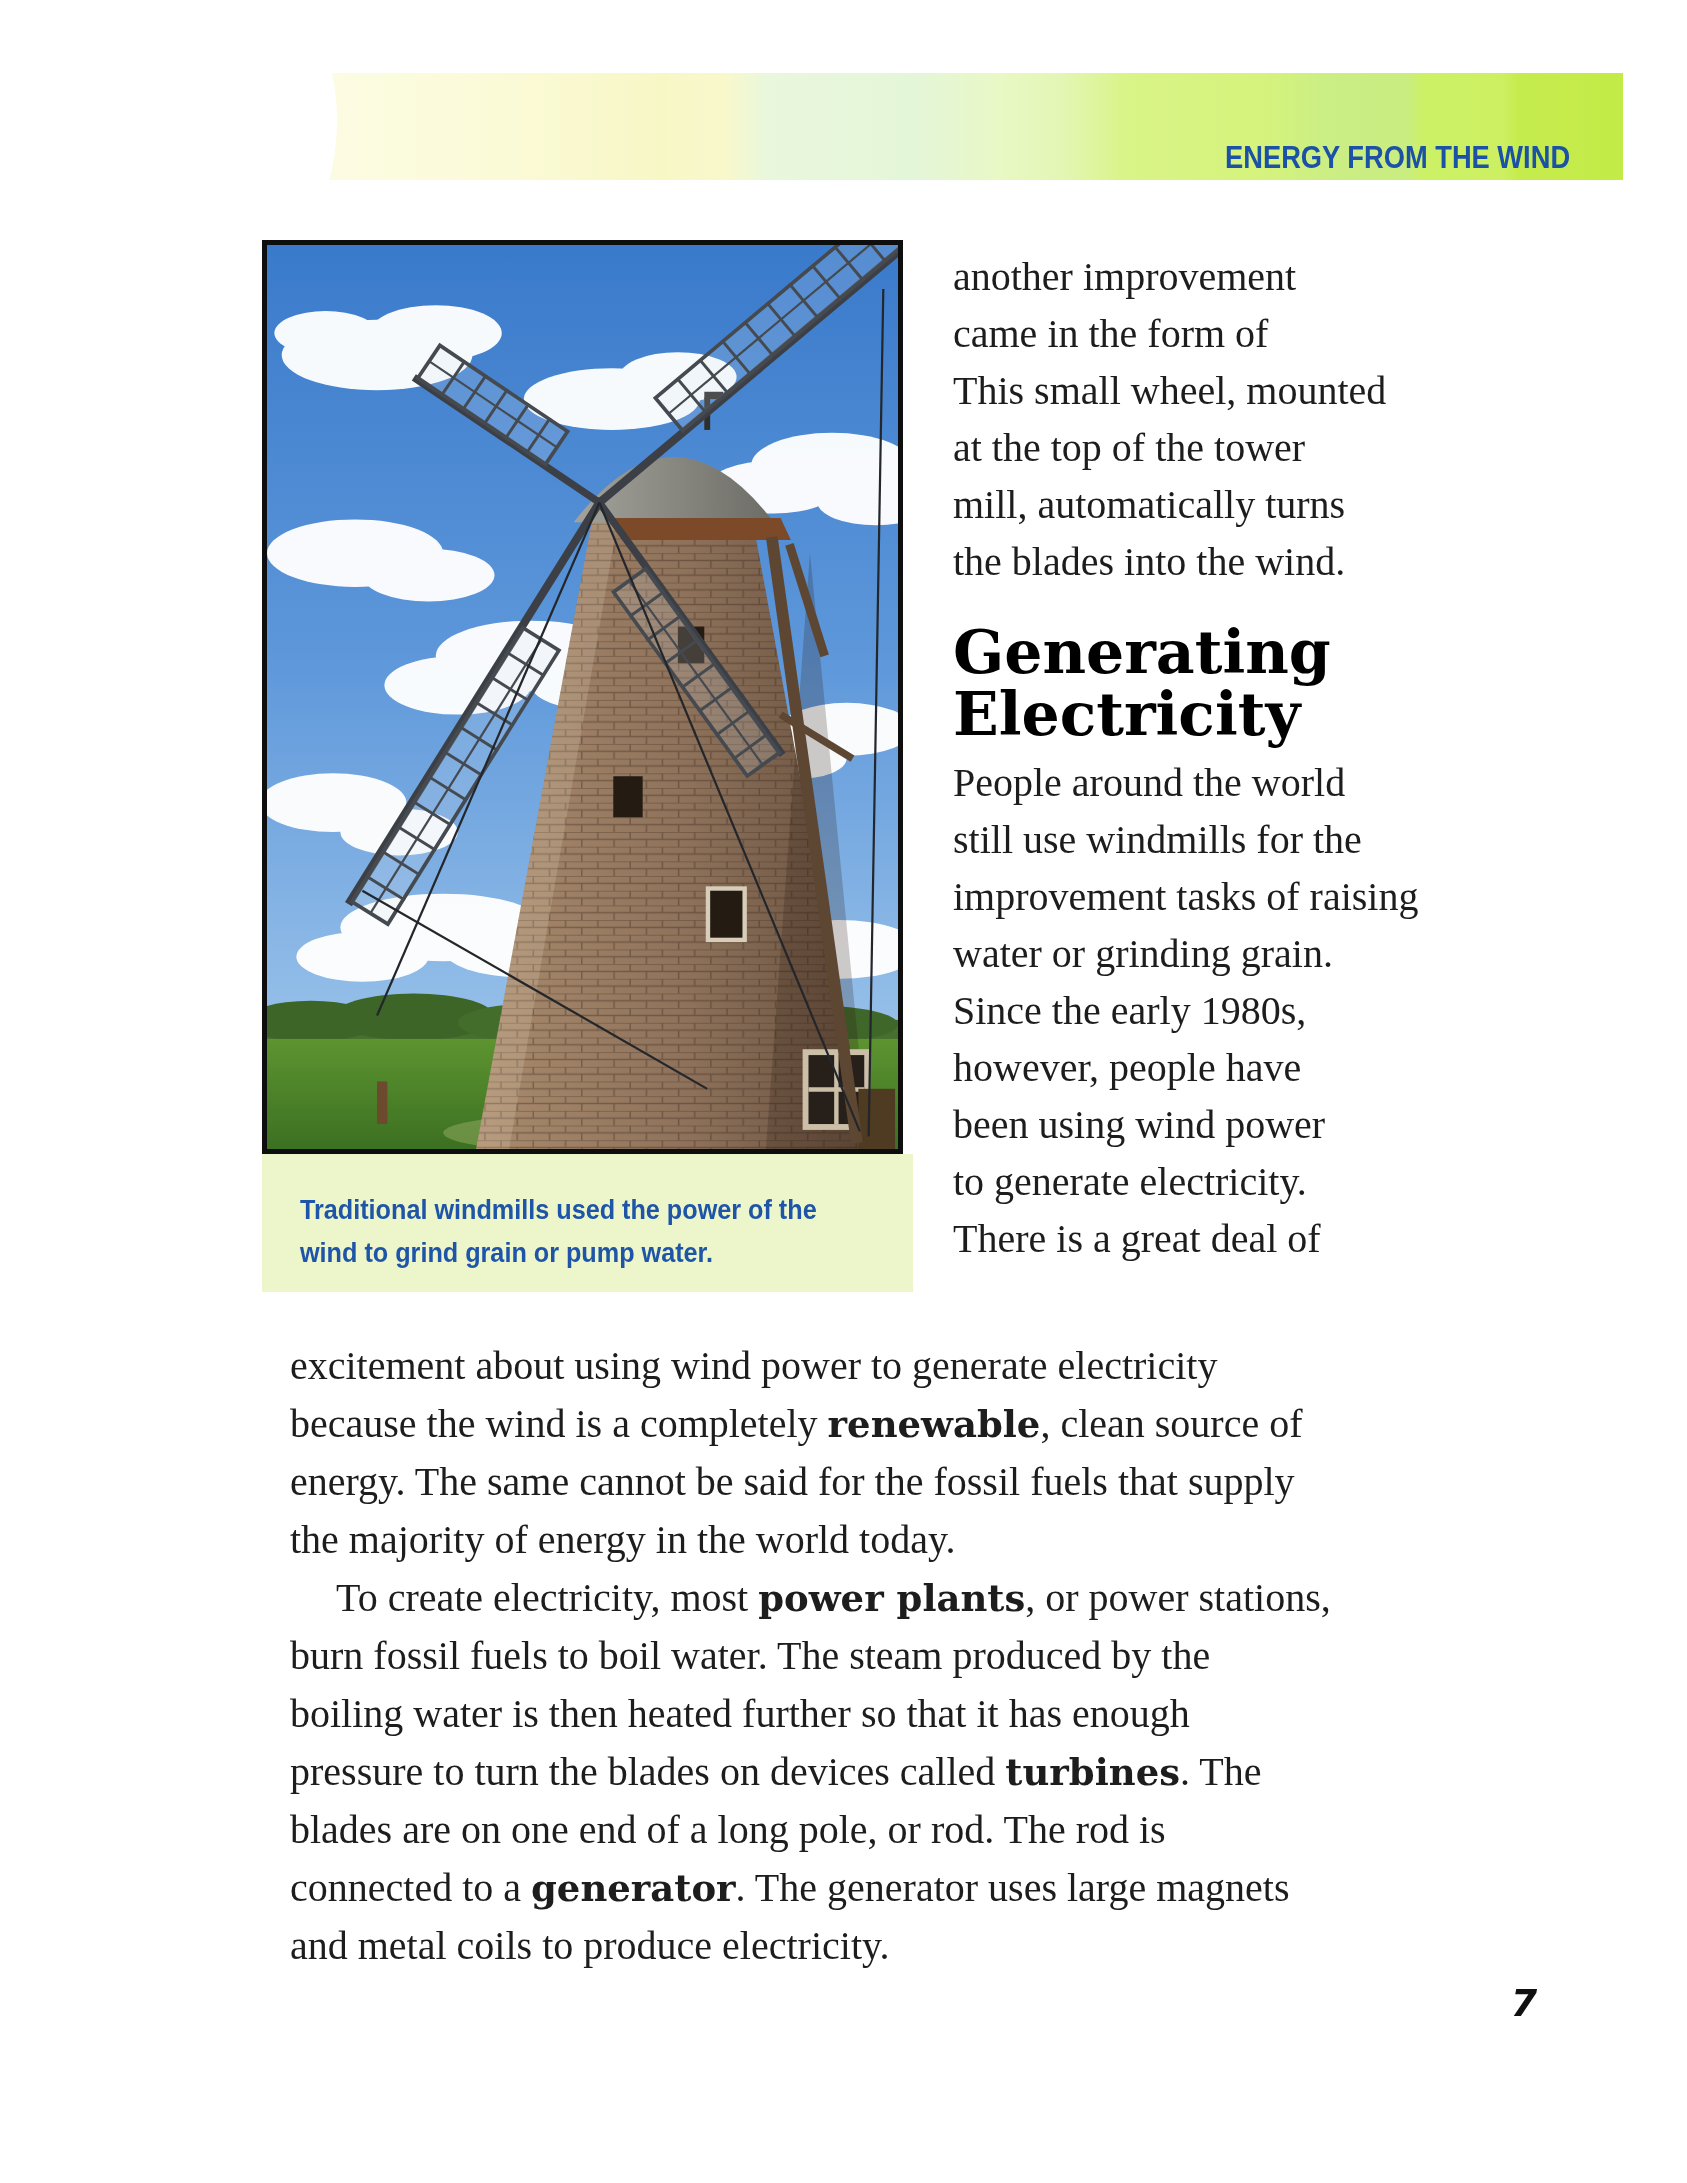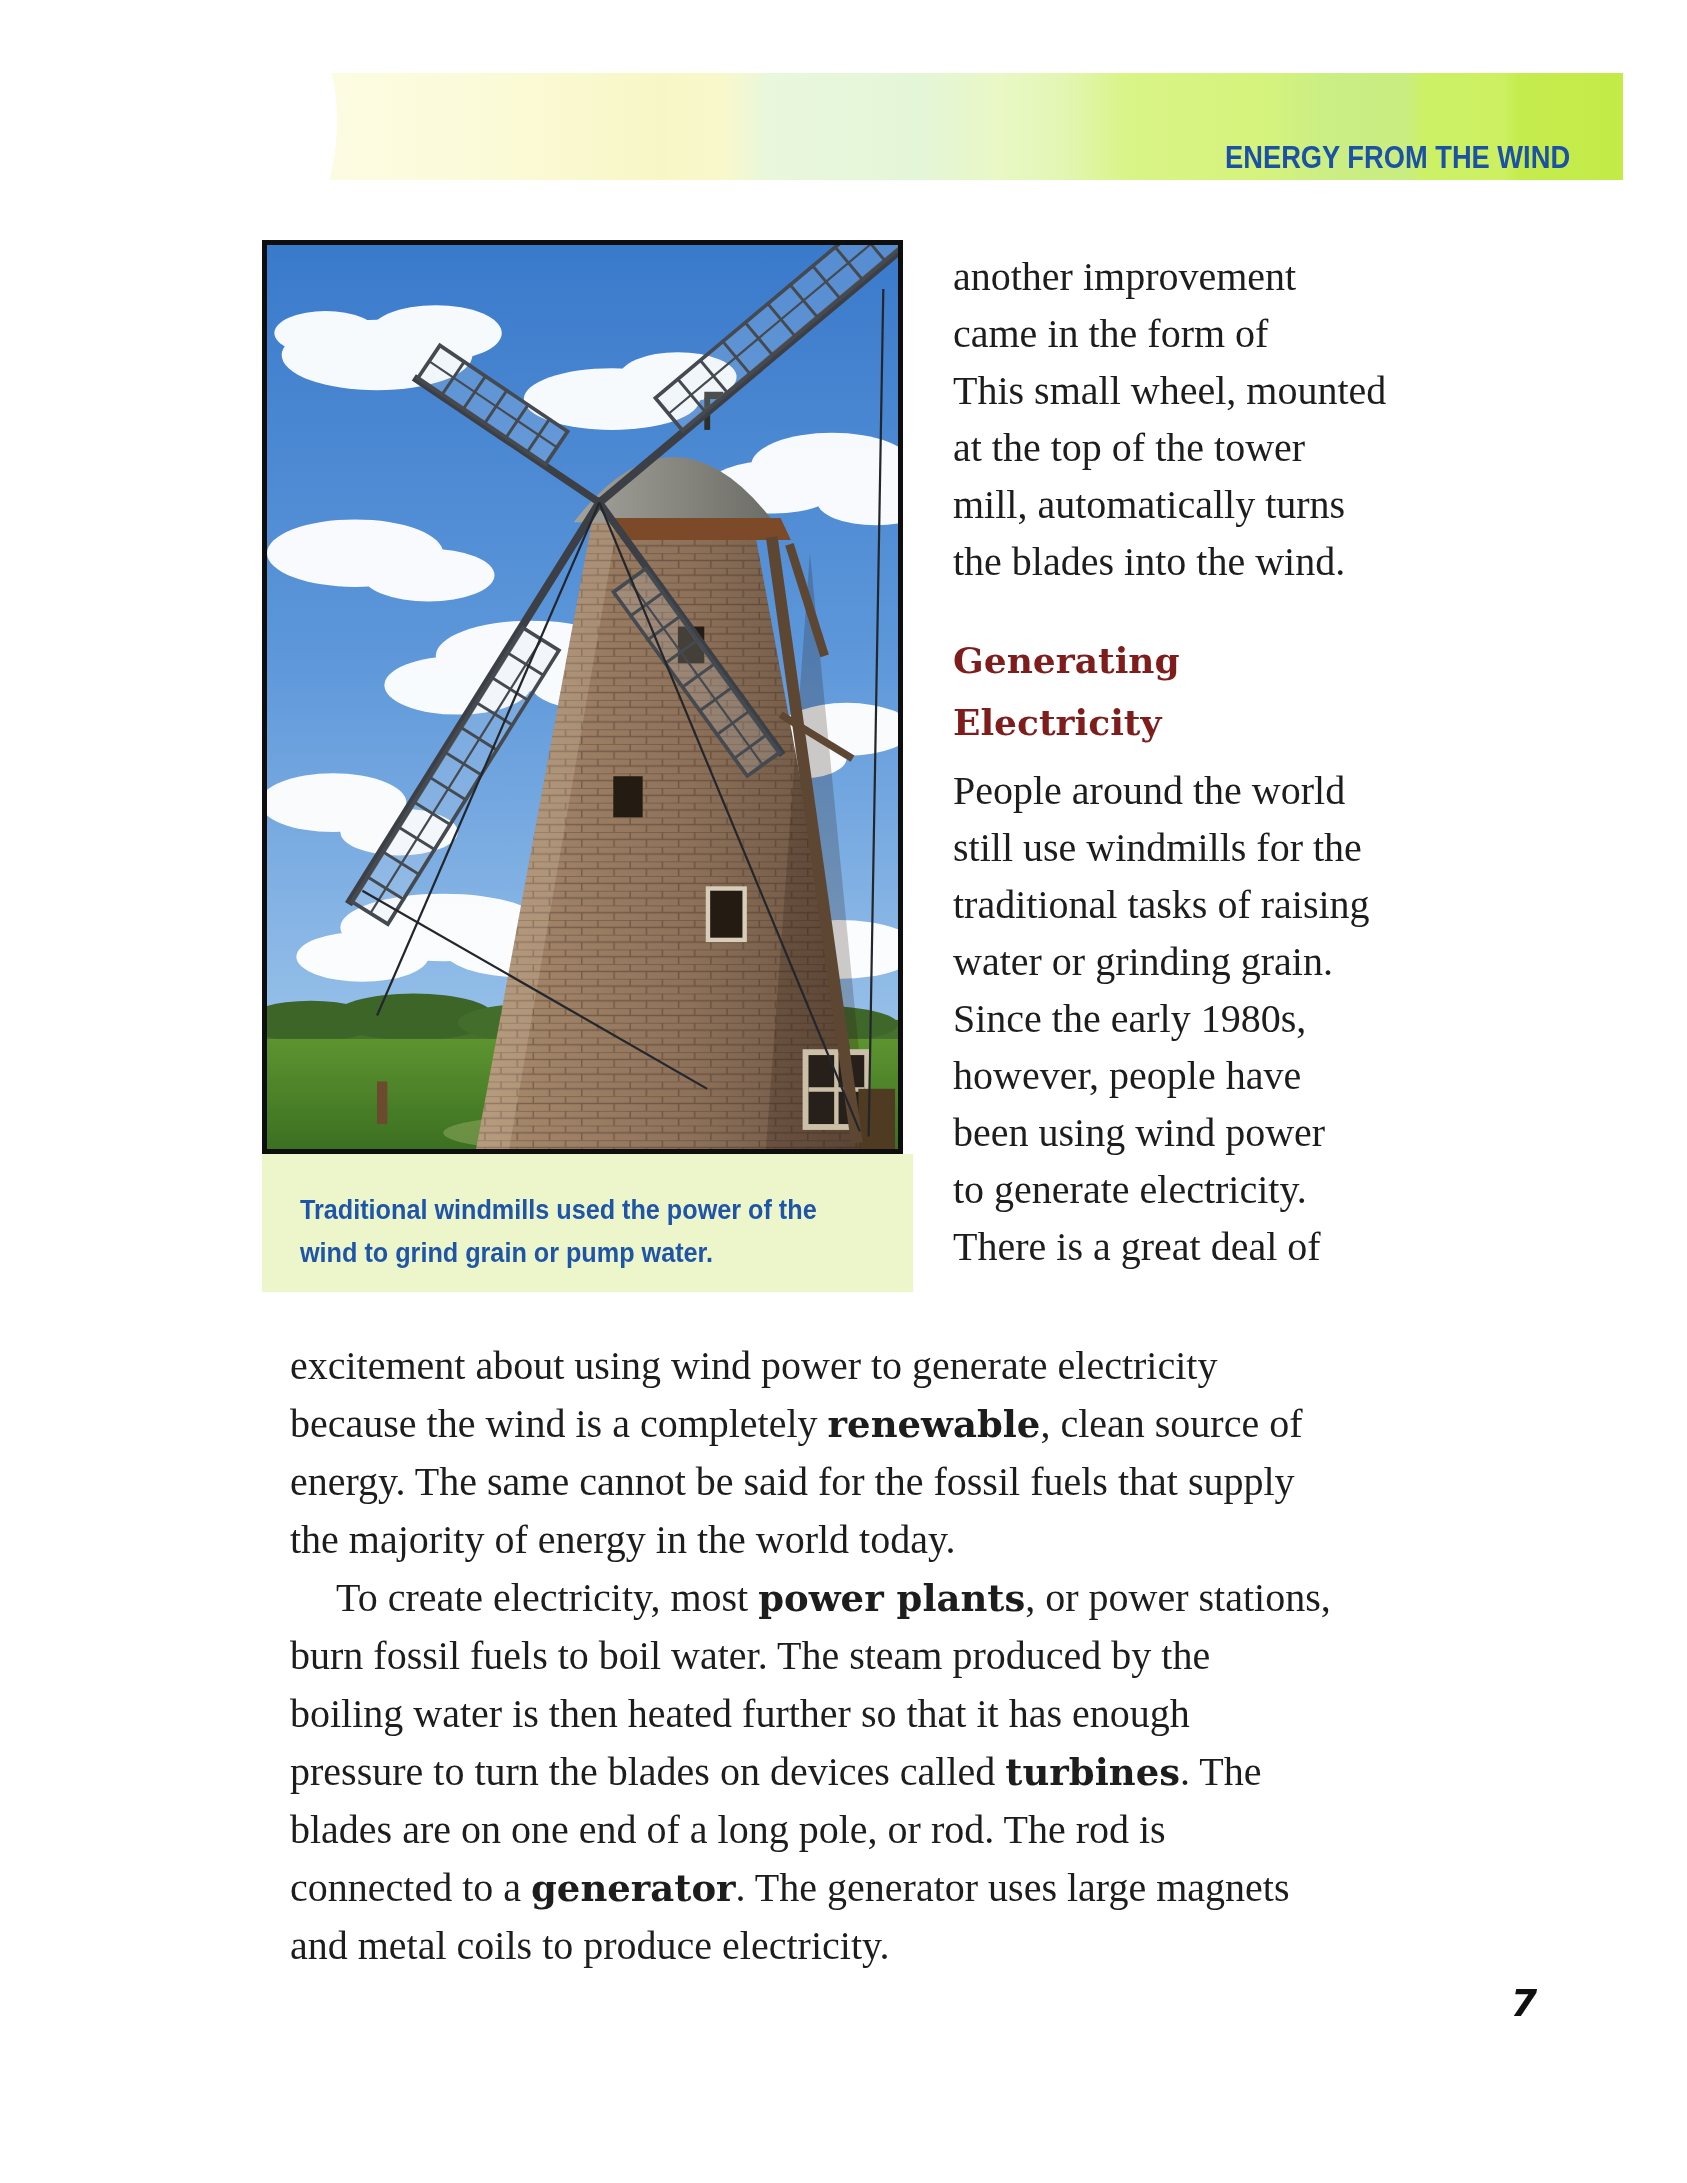--- a/index.html
+++ b/index.html
@@ -27,21 +27,21 @@
   
   .caption-box{position:absolute;left:262px;top:1154px;width:651px;height:138px;
       background:#edf6ca;box-sizing:border-box;padding:34px 0 0 38px;}
   .caption-line{font-family:"Liberation Sans",sans-serif;font-weight:bold;font-size:28px;
       line-height:43px;color:#1e55a8;transform:scaleX(0.9);transform-origin:0 50%;white-space:nowrap;}
 
   
   .bodyline{font-size:40px;line-height:57px;white-space:nowrap;}
   .col-right{position:absolute;left:953px;top:248px;width:638px;}
   .heading{font-family:"DejaVu Serif","Liberation Serif",serif;font-weight:bold;
-      font-size:36px;line-height:62px;color:#7f1d1d;margin-top:39px;white-space:nowrap;}
+      font-size:60px;line-height:62px;color:#000000;margin-top:31px;white-space:nowrap;}
   .para2{margin-top:8.8px;}
   .fullwidth{position:absolute;left:262px;top:1337px;width:1277px;margin-left:28px;}
   .indent{padding-left:46px;}
   .b{font-weight:bold;font-family:"DejaVu Serif","Liberation Serif",serif;font-size:37px;}
 
   .pagenum{position:absolute;left:1502px;top:1981px;width:44px;text-align:center;
       font-family:"DejaVu Sans","Liberation Sans",sans-serif;font-style:italic;
       font-weight:900;font-size:38px;color:#101010;}
 </style>
 </head>
@@ -224,21 +224,21 @@
     <div class="bodyline">the blades into the wind.</div>
 
     <div class="heading">
       <div>Generating</div>
       <div>Electricity</div>
     </div>
 
     <div class="para2">
       <div class="bodyline">People around the world</div>
       <div class="bodyline">still use windmills for the</div>
-      <div class="bodyline">traditional tasks of raising</div>
+      <div class="bodyline">improvement tasks of raising</div>
       <div class="bodyline">water or grinding grain.</div>
       <div class="bodyline">Since the early 1980s,</div>
       <div class="bodyline">however, people have</div>
       <div class="bodyline">been using wind power</div>
       <div class="bodyline">to generate electricity.</div>
       <div class="bodyline">There is a great deal of</div>
     </div>
   </div>
 
   <div class="fullwidth">

